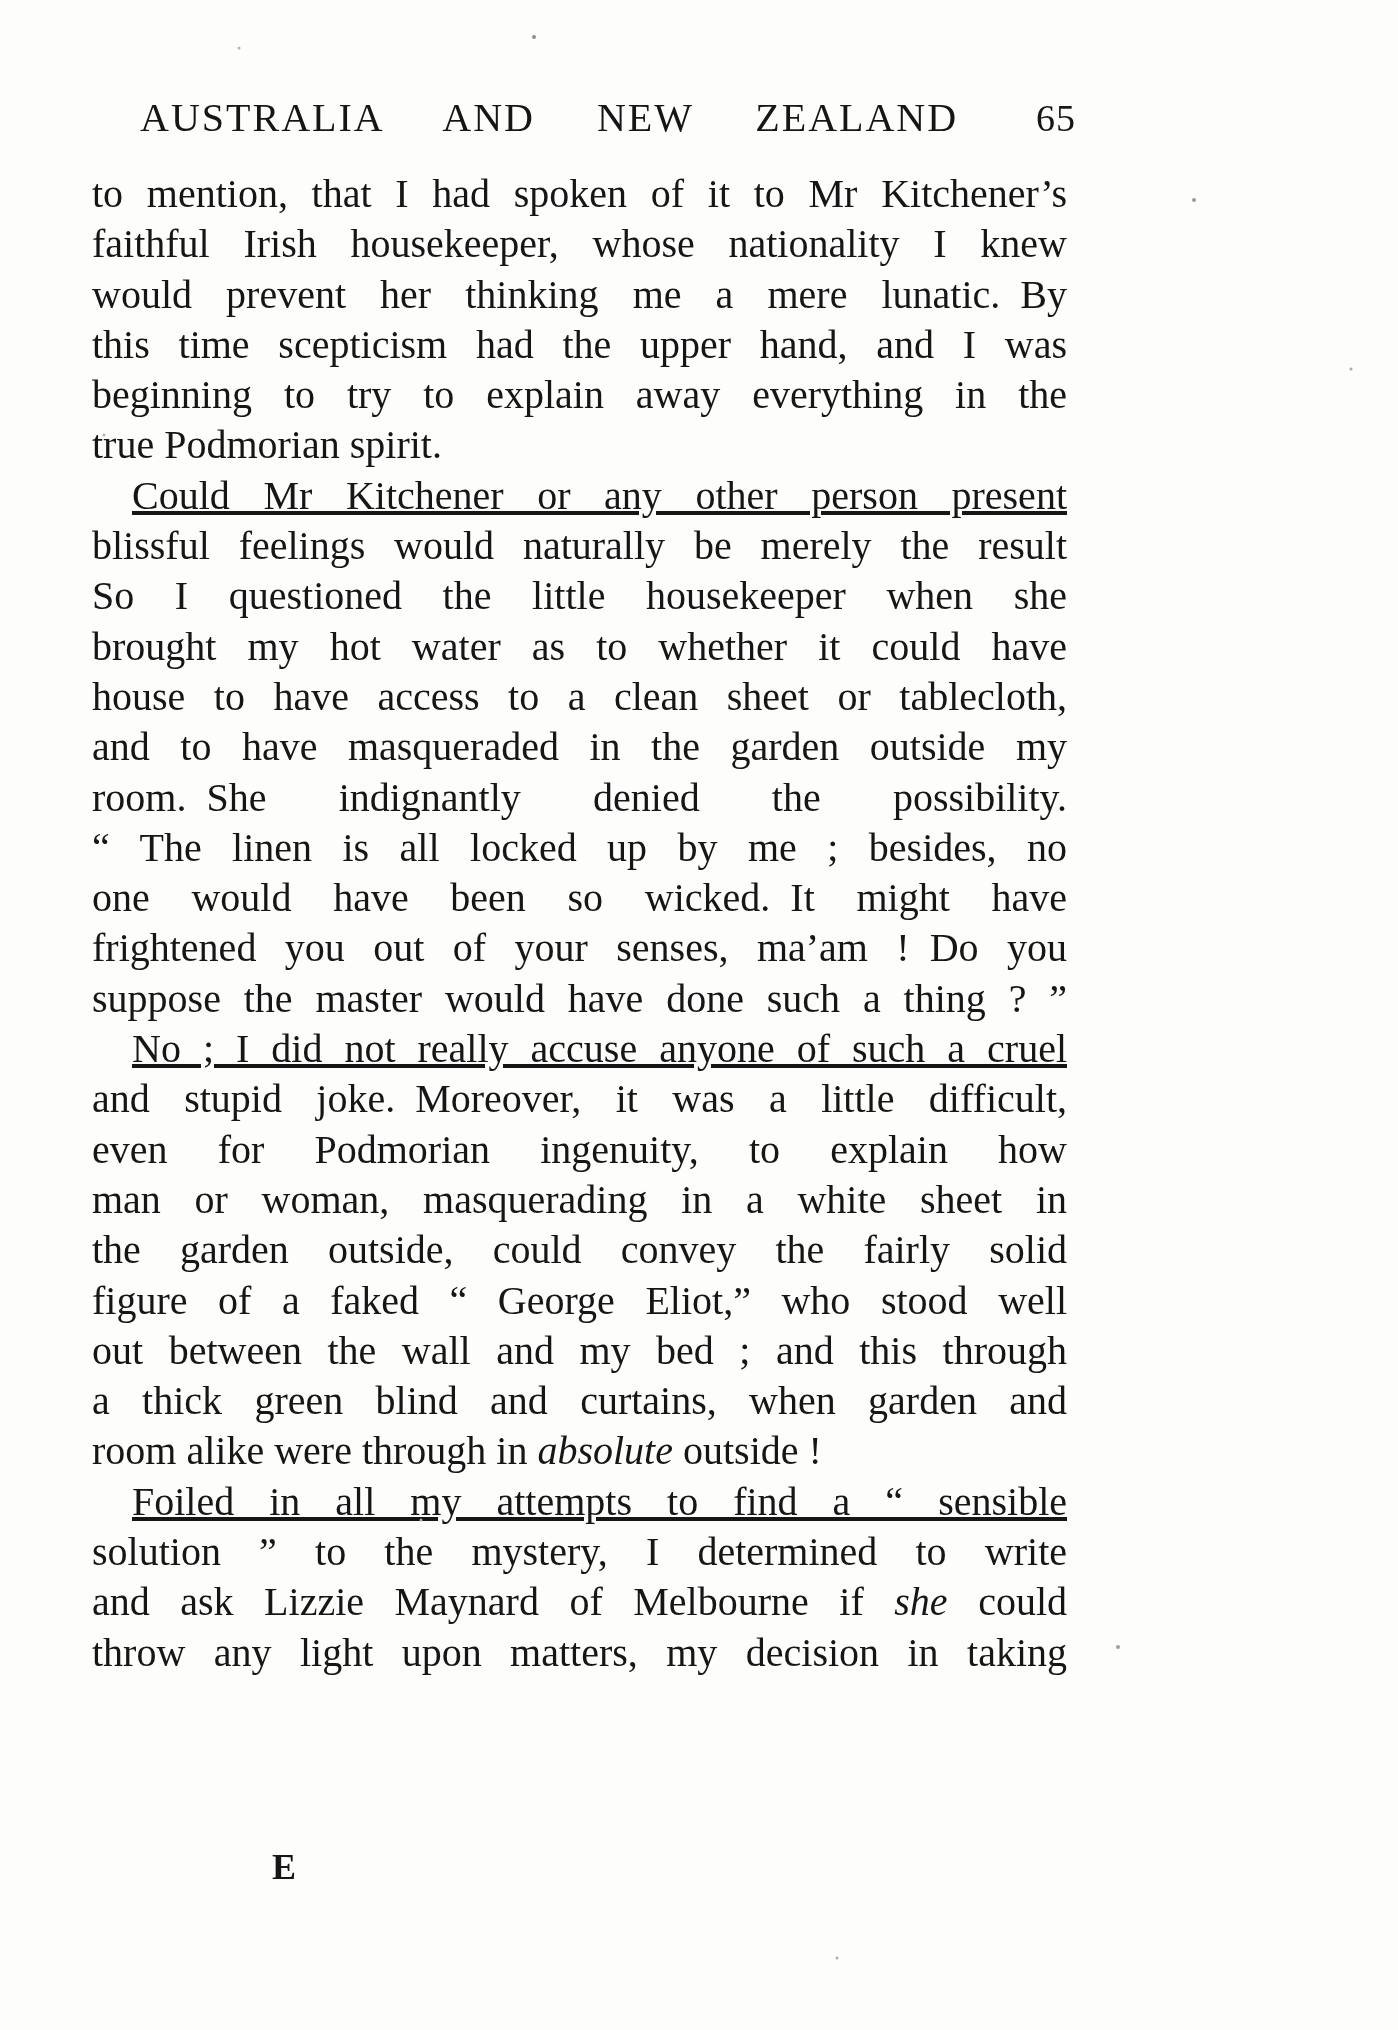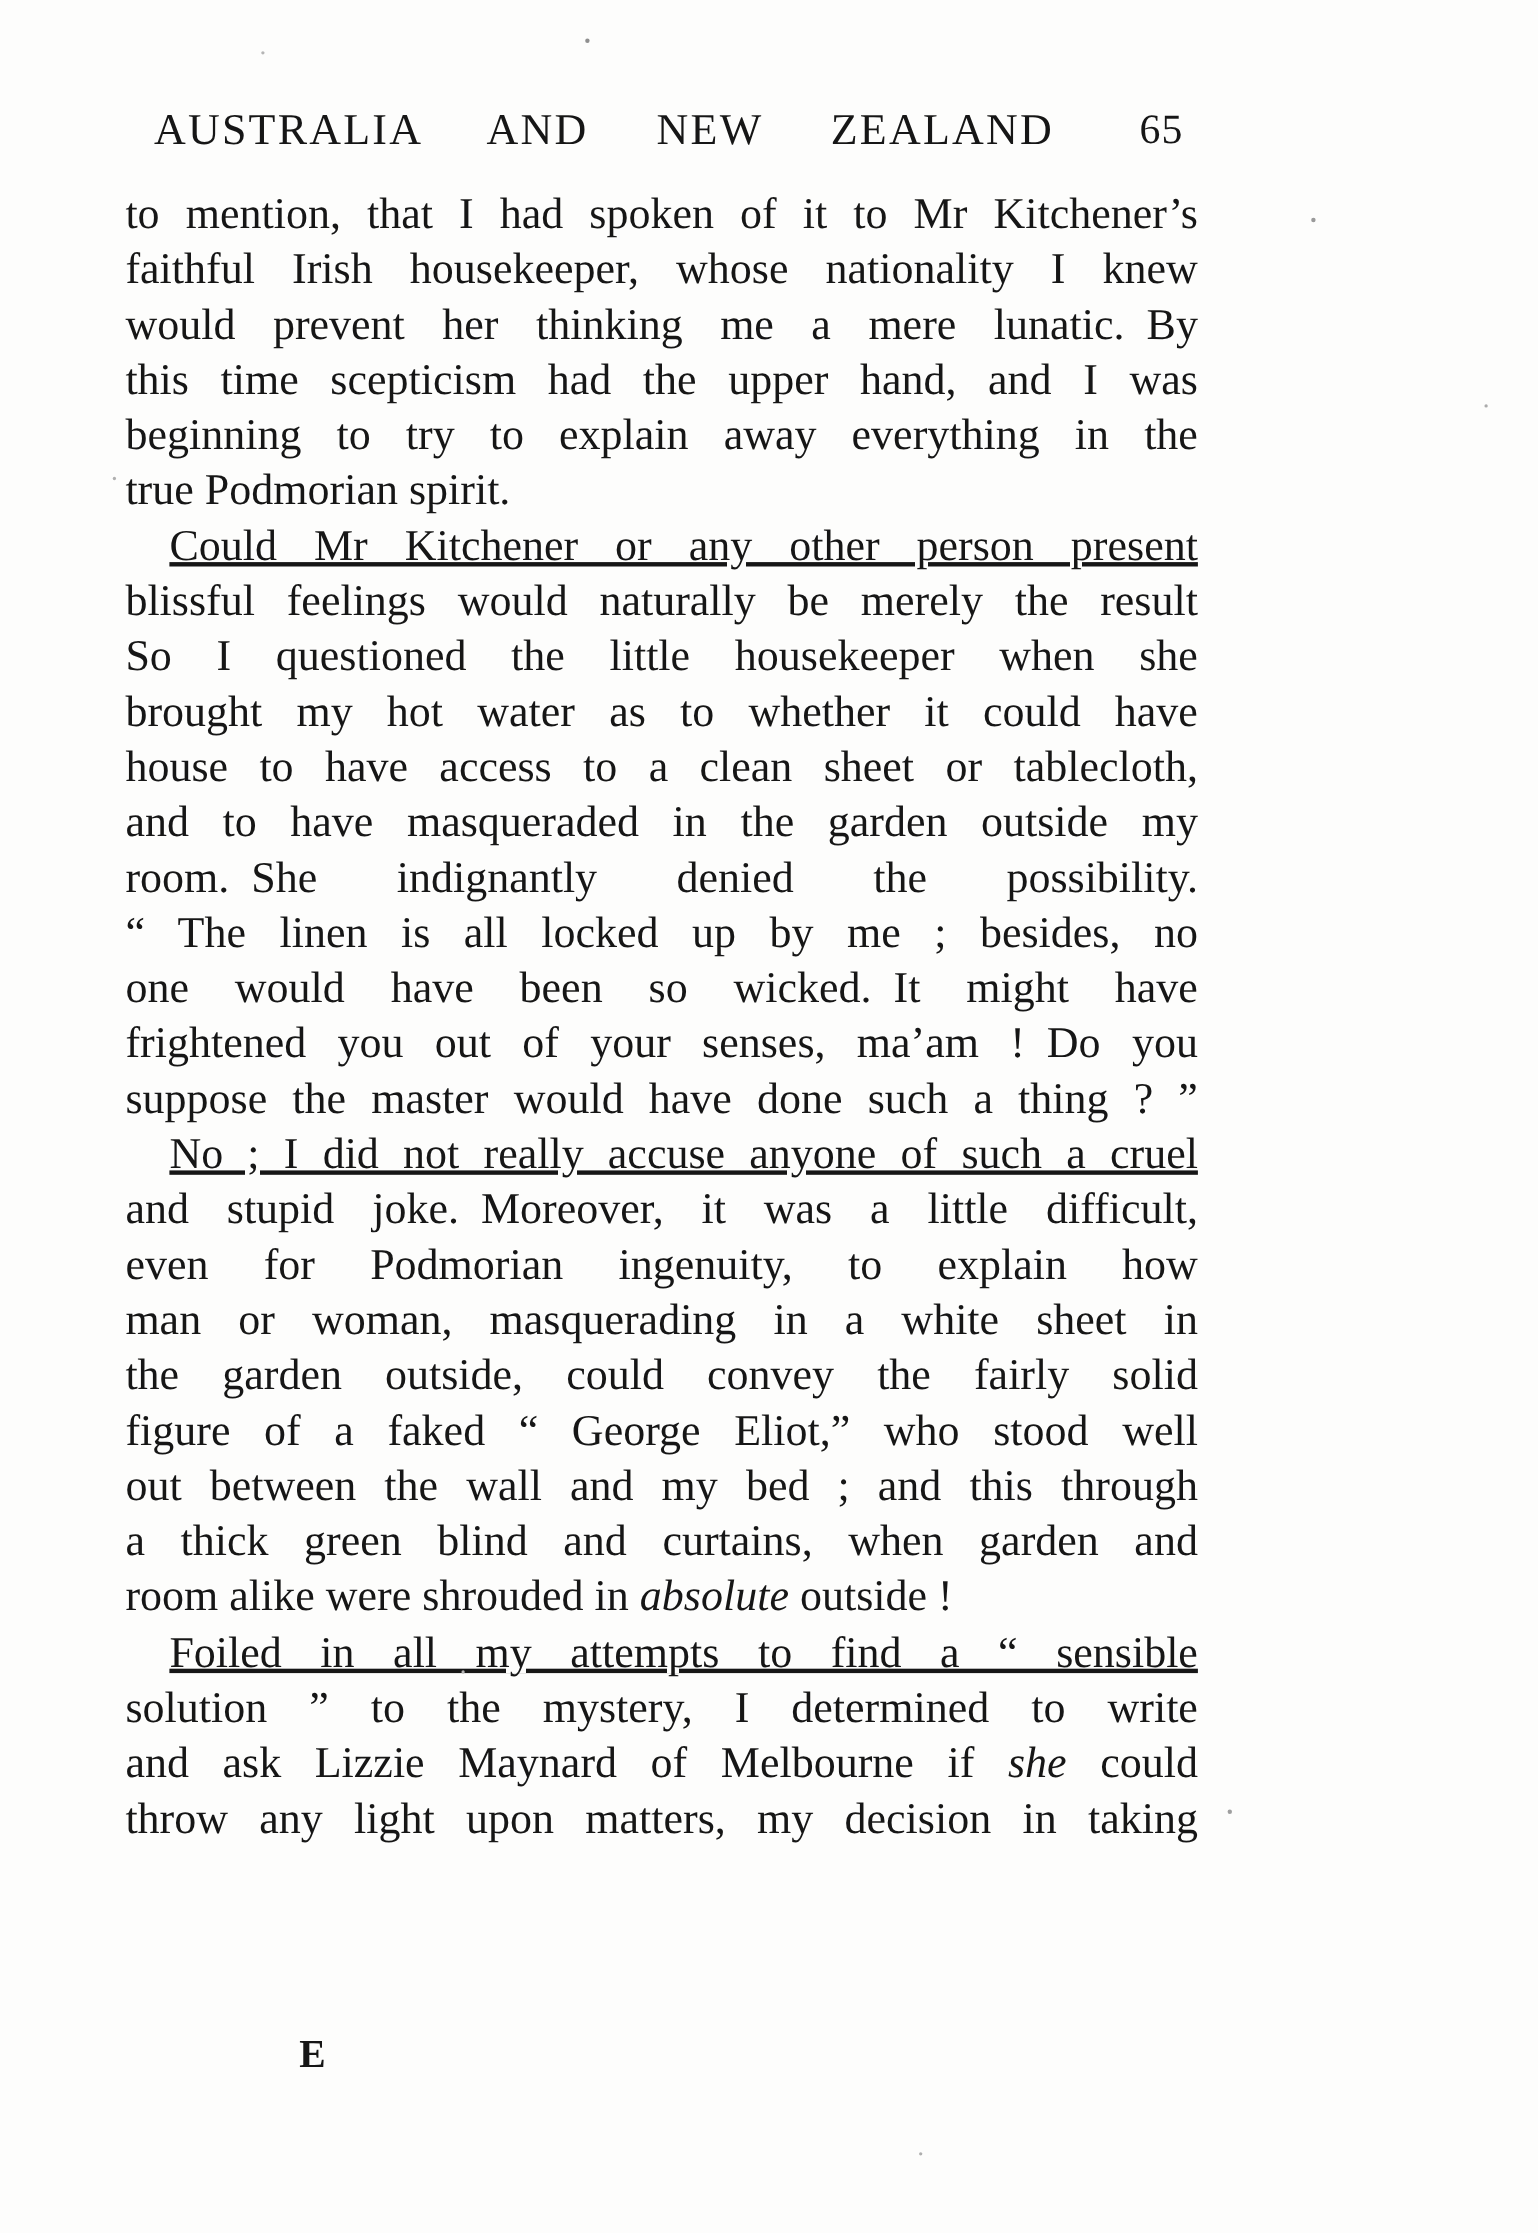--- a/index.html
+++ b/index.html
@@ -23,21 +23,21 @@
   }
   .page-number {
     position: absolute;
     top: 96px; left: 1036px;
     font-size: 38px;
     letter-spacing: 1px;
   }
 
   .text-block {
     position: absolute;
-    top: 169px; left: 114px; width: 975px;
+    top: 169px; left: 92px; width: 975px;
     font-size: 40px;
     line-height: 50.3px;
   }
   .line {
     text-align: justify;
     text-align-last: justify;
     white-space: normal;
   }
   .line.nojust { text-align-last: left; }
   .line.indent { text-indent: 40px; text-decoration: underline; }
@@ -95,21 +95,21 @@
       <div class="line"><span>frightened you out of your senses, ma’am ! Do you</span></div>
       <div class="line"><span>suppose the master would have done such a thing ? ”</span></div>
       <div class="line indent"><span>No ; I did not really accuse anyone of such a cruel</span></div>
       <div class="line"><span>and stupid joke. Moreover, it was a little difficult,</span></div>
       <div class="line"><span>even for Podmorian ingenuity, to explain how</span></div>
       <div class="line"><span>man or woman, masquerading in a white sheet in</span></div>
       <div class="line"><span>the garden outside, could convey the fairly solid</span></div>
       <div class="line"><span>figure of a faked “ George Eliot,” who stood well</span></div>
       <div class="line"><span>out between the wall and my bed ; and this through</span></div>
       <div class="line"><span>a thick green blind and curtains, when garden and</span></div>
-      <div class="line nojust"><span>room alike were shrouded in </span><span class="it">absolute</span><span> outside !</span></div>
+      <div class="line nojust"><span>room alike were through in </span><span class="it">absolute</span><span> outside !</span></div>
       <div class="line indent"><span>Foiled in all my attempts to find a “ sensible</span></div>
       <div class="line"><span>solution ” to the mystery, I determined to write</span></div>
       <div class="line"><span>and ask Lizzie Maynard of Melbourne if </span><span class="it">she</span><span> could</span></div>
       <div class="line"><span>throw any light upon matters, my decision in taking</span></div>
     </div>
   <div class="signature">E</div>
   <div class="speckles"></div>
 </div>
 
 </body></html>

